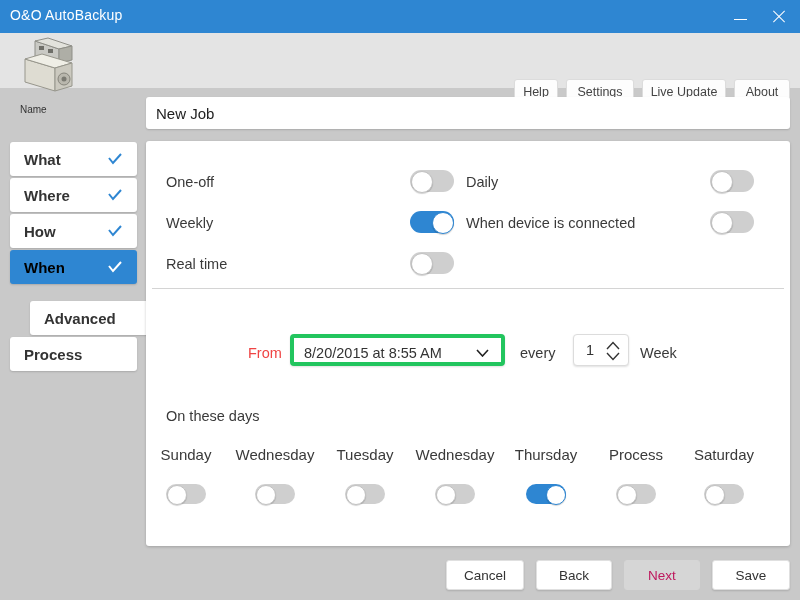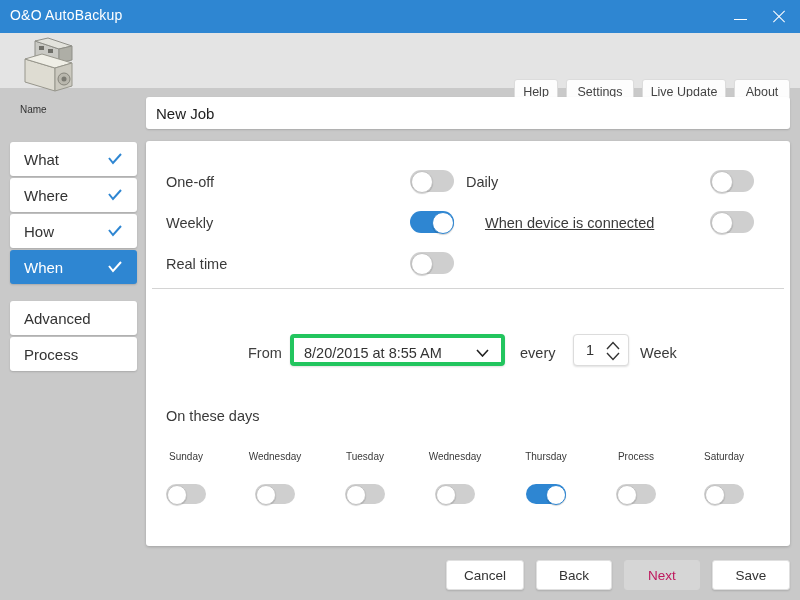--- a/index.html
+++ b/index.html
@@ -64,32 +64,32 @@
     position: absolute; left: 20px; top: 104px;
     font-size: 10px; color: #333;
   }
   .navitem {
     position: absolute; left: 10px; width: 127px; height: 34px;
     background: #ffffff; border-radius: 3px;
     box-shadow: 0 1px 2px rgba(0,0,0,.16);
     display: flex; align-items: center;
     cursor: default;
   }
-  .navitem .lbl { margin-left: 14px; font-size: 15px; color: #333; }
+  .navitem .lbl { margin-left: 14px; font-size: 15px; color: #333; font-weight: bold; }
   .navitem .check {
     position: absolute; right: 14px; top: 9px;
     width: 16px; height: 16px;
   }
   .navitem.active { background: #2e86d2; }
-  .navitem.active .lbl { color: #ffffff; }
+  .navitem.active .lbl { color: #000000; }
   #nav-0 { top: 142px; }
   #nav-1 { top: 178px; }
   #nav-2 { top: 214px; }
   #nav-3 { top: 250px; }
-  #nav-4 { top: 301px; }
+  #nav-4 { top: 301px; margin-left: 20px; }
   #nav-5 { top: 337px; }
 
   
   .namefield {
     position: absolute; left: 146px; top: 97px; width: 644px; height: 32px;
     background: #ffffff; border: none; border-radius: 3px;
     box-shadow: 0 1px 2px rgba(0,0,0,.16);
     font-family: "Liberation Sans", sans-serif;
     font-size: 15px; color: #222; padding: 0 10px;
   }
@@ -130,27 +130,27 @@
   
   #lbl-oneoff   { left: 20px;  top: 33px; }
   #tg-oneoff    { left: 264px; top: 29px; }
   #lbl-weekly   { left: 20px;  top: 74px; }
   #tg-weekly    { left: 264px; top: 70px; }
   #lbl-realtime { left: 20px;  top: 115px; }
   #tg-realtime  { left: 264px; top: 111px; }
   
   #lbl-daily    { left: 320px; top: 33px; }
   #tg-daily     { left: 564px; top: 29px; }
-  #lbl-device   { left: 339px; top: 74px; text-decoration: underline; }
+  #lbl-device   { left: 320px; top: 74px; }
   #tg-device    { left: 564px; top: 70px; }
 
   
   .from-label {
     position: absolute; left: 102px; top: 204px;
-    font-size: 14.5px; color: #404040;
+    font-size: 14.5px; color: #ef4444;
   }
   .dropdown {
     position: absolute; left: 144px; top: 193px; width: 215px; height: 32px;
     background: #ffffff; border: 4px solid #22c55e; border-radius: 4px;
     box-shadow: 0 1px 2px rgba(0,0,0,.12);
     cursor: default;
   }
   .dropdown .val {
     position: absolute; left: 10px; top: 7px;
     font-size: 14.5px; color: #333;
@@ -179,21 +179,21 @@
     position: absolute; left: 494px; top: 204px;
     font-size: 14.5px; color: #3a3a3a;
   }
 
   
   .days-title {
     position: absolute; left: 20px; top: 267px;
     font-size: 14.5px; color: #3a3a3a;
   }
   .day-col { position: absolute; top: 305px; width: 90px; text-align: center; }
-  .day-col .dname { font-size: 10px; color: #3a3a3a; }
+  .day-col .dname { font-size: 15px; color: #3a3a3a; }
   .day-col .tg { position: absolute; left: 25px; top: 38px; }
 
   
   .bottombtn {
     position: absolute; top: 560px; height: 30px;
     background: #ffffff; border: 1px solid #e0e0e0; border-radius: 3px;
     font-size: 13.5px; color: #333;
     display: flex; align-items: center; justify-content: center;
     box-shadow: 0 1px 2px rgba(0,0,0,.14);
     cursor: default;

